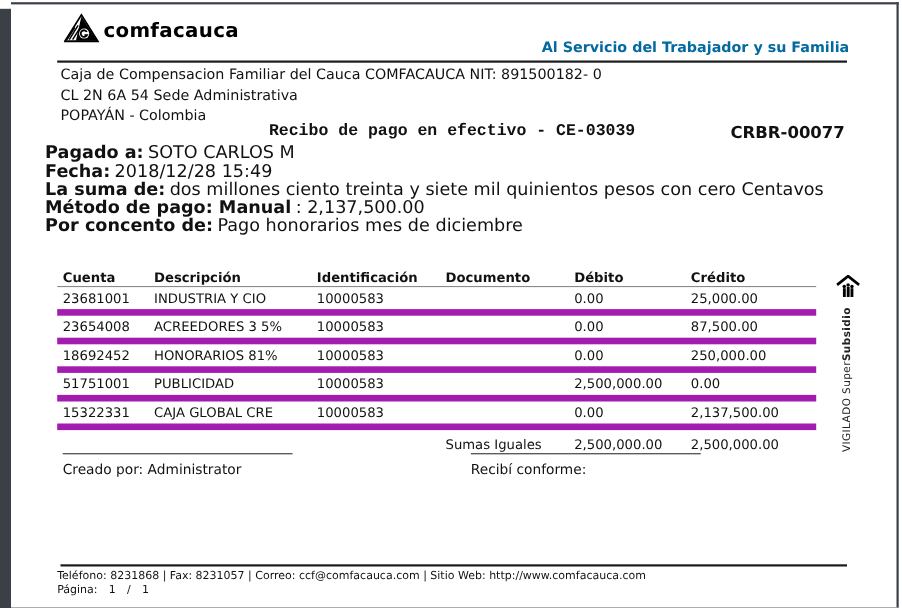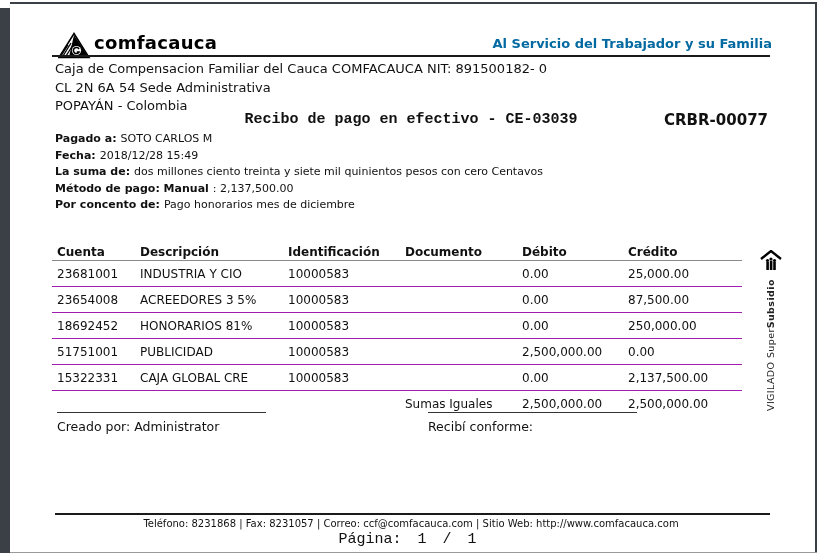--- a/index.html
+++ b/index.html
@@ -12,68 +12,68 @@
   }
   .b { font-weight: bold; }
 
   
   .frame-left  { position: absolute; left: 0; top: 8px; width: 10px; bottom: 0; background: #3b4046; }
   .frame-top   { position: absolute; left: 10px; top: 2px; right: 3px; height: 2px; background: #3b4046; }
   .frame-right { position: absolute; right: 3px; top: 2px; width: 2px; bottom: 0; background: #3b4046; }
   .frame-bottom{ position: absolute; left: 10px; right: 3px; bottom: 0; height: 1px; background: #9a9a9a; }
 
   
-  .logo-block { position: absolute; left: 58px; top: 32px; display: flex; align-items: flex-start; }
+  .logo-block { position: absolute; left: 58px; top: 12px; display: flex; align-items: flex-end; }
   .logo-icon { width: 33px; height: 27px; margin-right: 3px; }
   .logo-text { font-weight: bold; font-size: 18px; letter-spacing: 0.3px; color: #000; }
   .tagline { position: absolute; top: 36px; right: 48px; font-size: 13px; color: #0369a1; font-weight: bold; }
   .header-rule { position: absolute; left: 52px; top: 55px; width: 718px; height: 2px; background: #1a1a1a; }
 
   .company { position: absolute; left: 55px; top: 60px; font-size: 13px; line-height: 18.5px; }
 
   .title-row { position: absolute; left: 52px; top: 111px; width: 718px; height: 20px; }
   .doc-title { text-align: center; font-weight: bold; font-size: 15px; font-family: Liberation Mono, monospace; }
   .doc-code  { position: absolute; right: 2px; top: 0; font-weight: bold; font-size: 15px; }
 
-  .details { position: absolute; left: 55px; top: 131px; line-height: 16.5px; font-size: 11px; }
+  .details { position: absolute; left: 41px; top: 131px; line-height: 16.5px; font-size: 16px; }
   .detail-label { font-weight: bold; margin-right: 4px; }
 
   
   .acct-table { position: absolute; left: 52px; top: 224px; width: 690px; font-size: 12px; margin-top: 20px; }
   .trow {
     display: grid;
     grid-template-columns: 88px 148px 117px 117px 106px 114px;
     align-items: center;
   }
   .trow > div { padding-left: 0; overflow: hidden; white-space: nowrap; }
   .trow > div:first-child { padding-left: 5px; }
   .thead { font-weight: bold; height: 17px; border-bottom: 1px solid #8a8a8a; }
-  .tr { height: 26px; border-bottom: 1px solid #a21caf; }
+  .tr { height: 26px; border-bottom: 6px solid #a21caf; }
   .tr-total { height: 26px; }
 
   
   .sig-line { position: absolute; top: 412px; height: 1px; background: #333; width: 209px; }
   .sig-line.left { left: 57px; }
   .sig-line.right { left: 428px; }
   .sig-label { position: absolute; top: 419px; font-size: 12.5px; text-align: right; }
   .sig-label.left { left: 57px; }
   .sig-label.right { left: 428px; }
 
   
   .vigilado-icon { position: absolute; left: 760px; top: 250px; width: 22px; height: 22px; }
   .vigilado-text {
     position: absolute; left: 765px; top: 411px;
     transform: rotate(-90deg); transform-origin: left top;
     white-space: nowrap; font-size: 9.5px; letter-spacing: 0.4px; color: #222;
   }
 
   
   .footer-rule { position: absolute; left: 55px; top: 513px; width: 715px; height: 2px; background: #1a1a1a; }
-  .footer-contact { position: absolute; left: 52px; top: 518px; width: 718px; text-align: center; font-size: 10px; color: #111; }
-  .footer-page { position: absolute; left: 52px; top: 531px; width: 718px; text-align: center; font-size: 15px; font-family: Liberation Mono, monospace; }
+  .footer-contact { position: absolute; left: 52px; top: 518px; width: 718px; font-size: 10px; color: #111; }
+  .footer-page { position: absolute; left: 52px; top: 531px; width: 718px; font-size: 10px; }
   .footer-page span { display: inline-block; }
   .footer-page .gap { margin: 0 7px; }
 </style>
 </head>
 <body>
 
 <div class="frame-left"></div>
 <div class="frame-top"></div>
 <div class="frame-right"></div>
 <div class="frame-bottom"></div>

